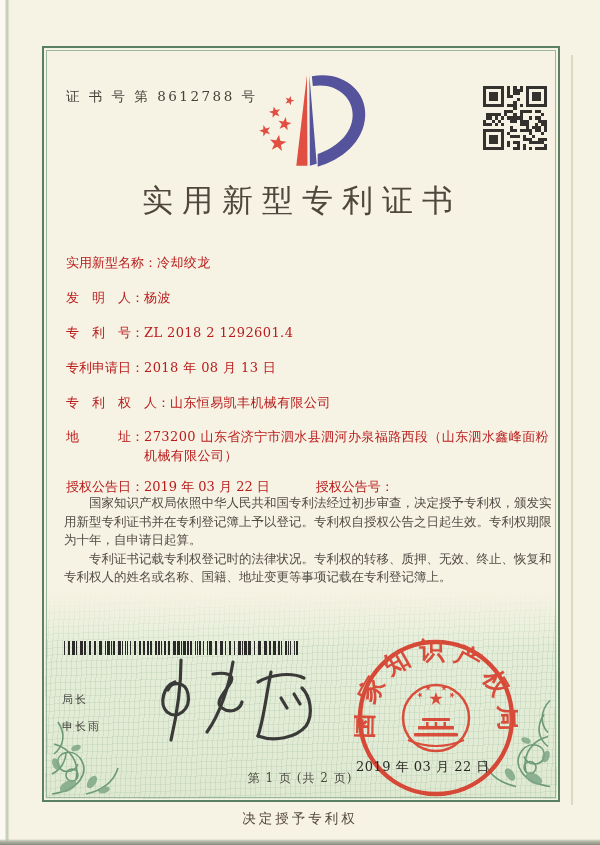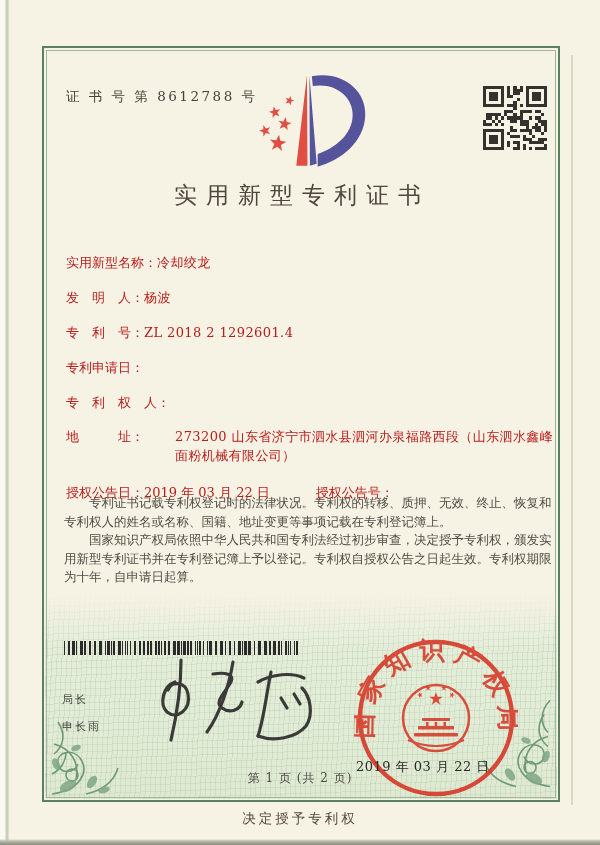--- a/index.html
+++ b/index.html
@@ -22,27 +22,27 @@
       -webkit-mask-image:linear-gradient(to bottom,transparent,#000 55px);
       mask-image:linear-gradient(to bottom,transparent,#000 55px);}
   .ornament{position:absolute;bottom:2px;z-index:2;}
   .orn-left{left:2px;}
   .orn-right{right:2px;transform:scaleX(-1);}
   
   .certno{position:absolute;left:66px;top:88px;font-size:13.5px;letter-spacing:2.5px;color:#45423c;}
   .logo{position:absolute;left:238px;top:68px;width:136px;height:107px;}
   .qr{position:absolute;left:483px;top:86px;width:64px;height:64px;}
   .title{position:absolute;left:4px;right:0;top:180px;margin:0;text-align:center;
-         font-size:23px;font-weight:500;letter-spacing:9px;color:#4f473d;}
+         font-size:31px;font-weight:500;letter-spacing:9px;color:#4f473d;}
   
   .fields{position:absolute;left:66px;right:46px;top:252px;font-size:13px;color:#b91c1c;}
   .row{display:flex;margin-bottom:13px;line-height:22px;}
   .row .lbl{white-space:pre;flex:none;}
   .row .val{flex:1;letter-spacing:.4px;}
-  .row-addr{line-height:19px;margin-bottom:17px;gap:31px;}
+  .row-addr{line-height:19px;margin-bottom:11px;}
   .grant-row{display:flex;line-height:22px;}
   .grant-row .pair{display:flex;}
   .grant-row .pair:first-child{margin-right:46px;}
   
   .paras{position:absolute;left:64px;right:44px;top:494px;}
   .paras p{margin:0;text-indent:2em;font-size:12.5px;line-height:18.5px;color:#514c45;}
   
   .barcode{position:absolute;left:64px;top:641px;width:240px;height:14px;z-index:4;}
   .official{position:absolute;left:62px;top:686px;font-size:11px;color:#3e3c38;letter-spacing:2px;line-height:27px;z-index:4;}
   .signature{position:absolute;left:145px;top:652px;width:178px;height:98px;z-index:4;}
@@ -273,42 +273,44 @@
     <div class="row">
       <span class="lbl">发　明　人：</span>
       <span class="val">杨波</span>
     </div>
     <div class="row">
       <span class="lbl">专　利　号：</span>
       <span class="val">ZL 2018 2 1292601.4</span>
     </div>
     <div class="row">
       <span class="lbl">专利申请日：</span>
+      <span class="val">2018 年 08 月 13 日</span>
     </div>
     <div class="row">
       <span class="lbl">专　利　权　人：</span>
+      <span class="val">山东恒易凯丰机械有限公司</span>
     </div>
     <div class="row row-addr">
       <span class="lbl">地　　　址：</span>
       <span class="val">273200 山东省济宁市泗水县泗河办泉福路西段（山东泗水鑫峰面粉机械有限公司）</span>
     </div>
     <div class="grant-row">
       <span class="pair">
         <span class="lbl">授权公告日：</span>
         <span class="val">2019 年 03 月 22 日</span>
       </span>
       <span class="pair">
         <span class="lbl">授权公告号：</span>
       </span>
     </div>
   </div>
 
   <div class="paras">
+    <p>国家知识产权局依照中华人民共和国专利法经过初步审查，决定授予专利权，颁发实用新型专利证书并在专利登记簿上予以登记。专利权自授权公告之日起生效。专利权期限为十年，自申请日起算。</p>
     <p>专利证书记载专利权登记时的法律状况。专利权的转移、质押、无效、终止、恢复和专利权人的姓名或名称、国籍、地址变更等事项记载在专利登记簿上。</p>
-    <p>国家知识产权局依照中华人民共和国专利法经过初步审查，决定授予专利权，颁发实用新型专利证书并在专利登记簿上予以登记。专利权自授权公告之日起生效。专利权期限为十年，自申请日起算。</p>
   </div>
 
   <svg class="barcode" viewBox="0 0 240 14" preserveAspectRatio="none">
     <g id="barcode-bars" fill="#2b2a28">
         <rect x="0" y="0" width="1" height="14"></rect>
         <rect x="4" y="0" width="2" height="14"></rect>
         <rect x="8" y="0" width="3" height="14"></rect>
         <rect x="12" y="0" width="1" height="14"></rect>
         <rect x="16" y="0" width="3" height="14"></rect>
         <rect x="20" y="0" width="2" height="14"></rect>

